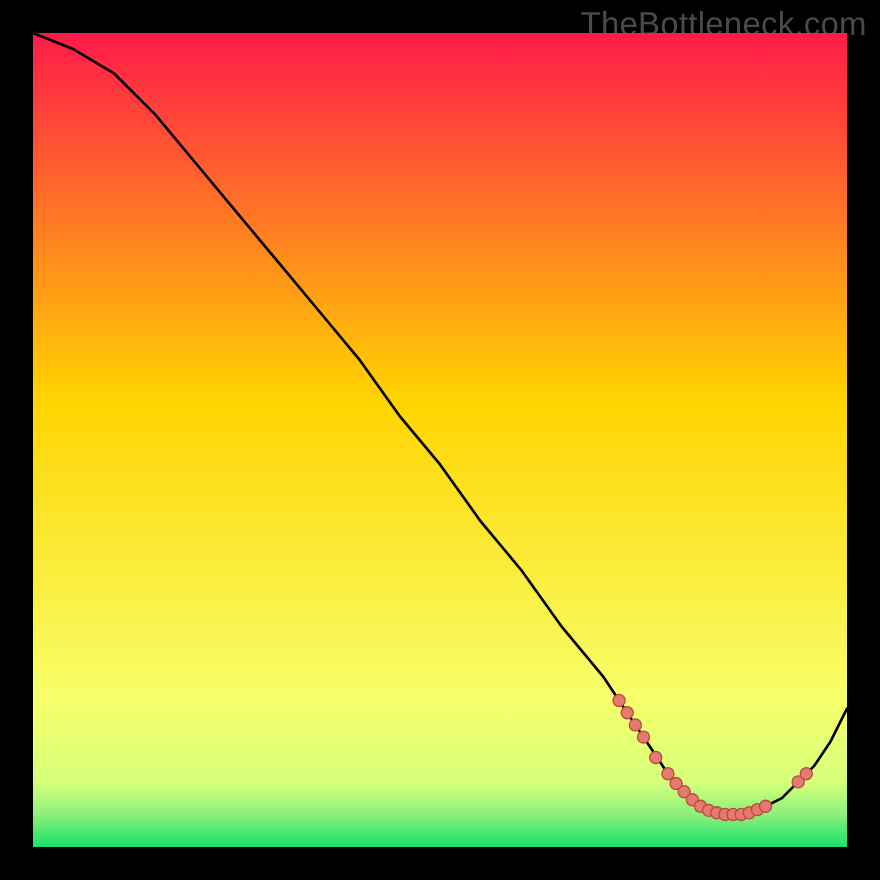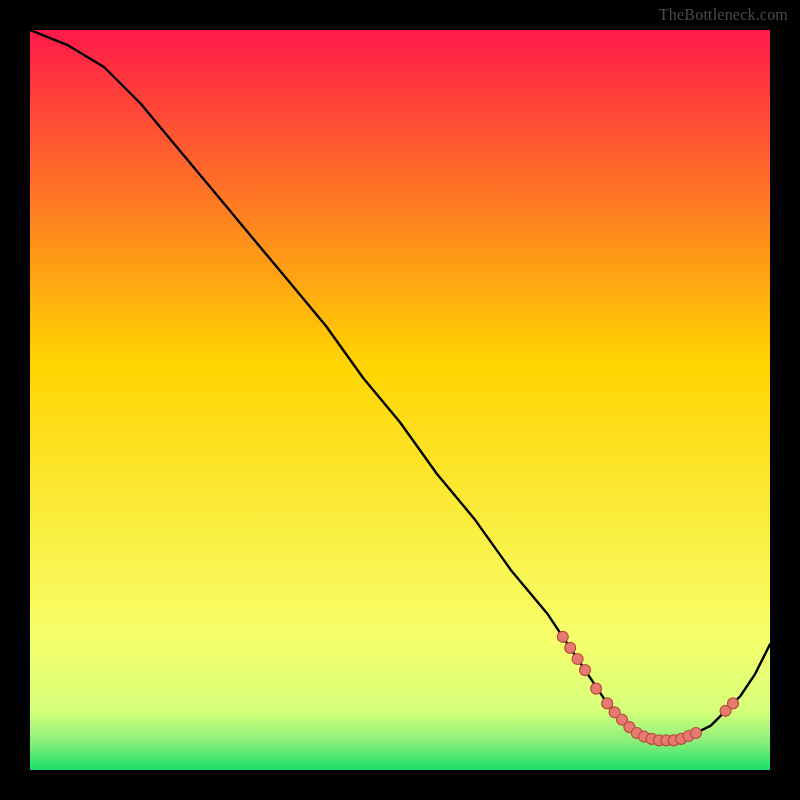--- a/index.html
+++ b/index.html
@@ -7,22 +7,22 @@
   .frame {
     position: relative;
     width: 800px;
     height: 800px;
     background: #000;
   }
   .watermark {
     position: absolute;
     top: 6px;
     right: 12px;
-    font-family: Liberation Serif, serif;
-    font-size: 16px;
+    font-family: Liberation Sans, sans-serif;
+    font-size: 30px;
     color: #4a4a4a;
     font-weight: 500;
     letter-spacing: 0.2px;
   }
   .plot {
     position: absolute;
     left: 30px;
     top: 30px;
     width: 740px;
     height: 740px;

